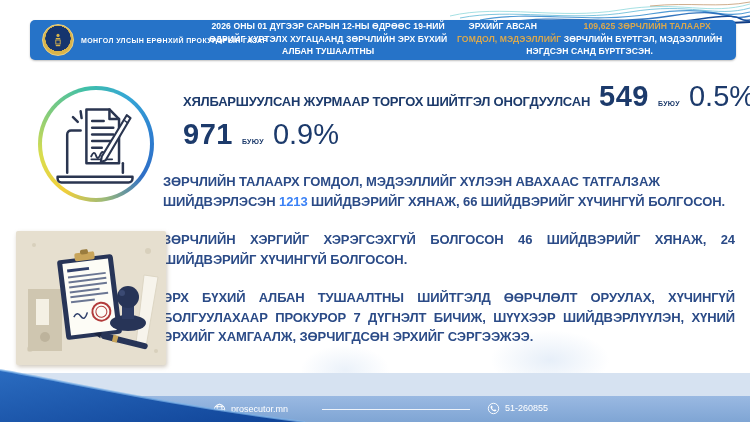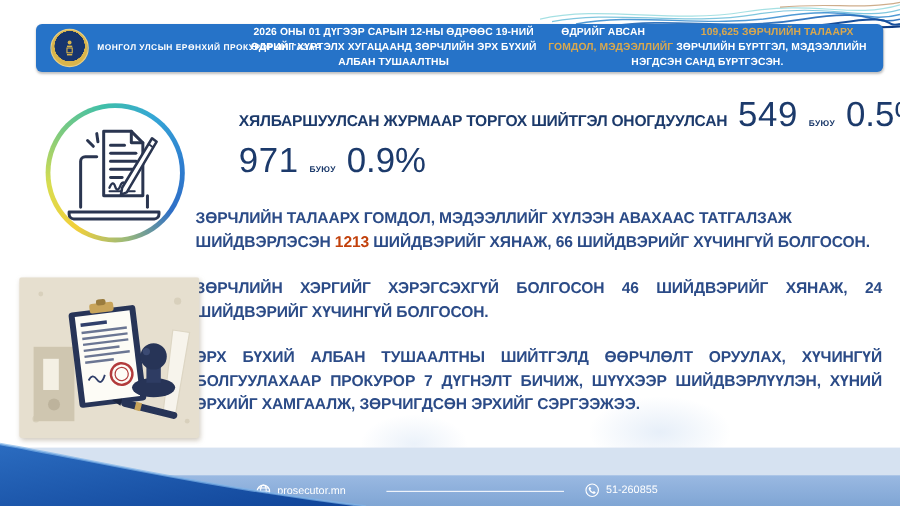--- a/index.html
+++ b/index.html
@@ -24,32 +24,32 @@
 
   
   .circle-illu{position:absolute;left:38px;top:86px;width:116px;height:116px;border-radius:50%;
                background:conic-gradient(from 215deg,#F2CF3A,#D8DD4F,#7FCB7E,#3FBFA9,#35A6D6,#2E7FD0,#2F6FC6,#9ab97a,#F2CF3A);
                display:flex;align-items:center;justify-content:center;}
   .circle-illu .inner{width:108px;height:108px;border-radius:50%;background:#ffffff;
                       display:flex;align-items:center;justify-content:center;}
 
   
   .stats{position:absolute;left:183px;top:80px;width:540px;color:#1C3A6B;}
-  .stat-row{display:flex;align-items:baseline;gap:9px;margin-bottom:5px;white-space:nowrap;margin-left:16px;}
+  .stat-row{display:flex;align-items:baseline;gap:9px;margin-bottom:5px;white-space:nowrap;}
   .stat-label{font-size:13px;font-weight:bold;letter-spacing:-.2px;}
-  .stat-value{font-size:29px;font-weight:400;letter-spacing:.5px;}
+  .stat-value{font-size:29px;font-weight:700;letter-spacing:.5px;}
   .stat-conj{font-size:7px;font-weight:bold;letter-spacing:.3px;}
   .stat-pct{font-size:29px;font-weight:300;}
 
   
   .paragraphs{position:absolute;left:163px;top:172px;width:572px;color:#2B4B87;
               font-size:13px;font-weight:bold;line-height:19.5px;letter-spacing:-.1px;}
   .paragraphs p{margin:0 0 19px 0;}
   .paragraphs p.just{text-align:justify;}
-  .num-maroon{color:#c2410c;}
+  .num-maroon{color:#3b82f6;}
 
   
   .stamp-illu{position:absolute;left:16px;top:231px;width:150px;height:134px;
               filter:drop-shadow(1px 2px 2px rgba(120,100,70,.35));}
 
   
   .blob{position:absolute;border-radius:50%;pointer-events:none;}
   .blob.b1{left:490px;top:330px;width:120px;height:60px;background:radial-gradient(ellipse,rgba(120,165,220,.18),transparent 70%);}
   .blob.b2{left:300px;top:345px;width:90px;height:50px;background:radial-gradient(ellipse,rgba(120,165,220,.15),transparent 70%);}
 
@@ -87,21 +87,21 @@
           <circle cx="3" cy="2.4" r="1.6" fill="#d9b44a"></circle>
           <rect x="0.8" y="5" width="4.4" height="1.2" fill="#d9b44a"></rect>
           <rect x="0.8" y="7" width="4.4" height="4" fill="none" stroke="#d9b44a" stroke-width="0.9"></rect>
           <rect x="0.8" y="12" width="4.4" height="1.2" fill="#d9b44a"></rect>
         </svg>
       </div>
       <span class="org-name">МОНГОЛ УЛСЫН ЕРӨНХИЙ ПРОКУРОРЫН ГАЗАР</span>
     </div>
     <div class="header-text">
       <span>2026 ОНЫ 01 ДҮГЭЭР САРЫН 12-НЫ ӨДРӨӨС 19-НИЙ ӨДРИЙГ ХҮРТЭЛХ ХУГАЦААНД ЗӨРЧЛИЙН ЭРХ БҮХИЙ АЛБАН ТУШААЛТНЫ</span>
-      <span><span>ӨДРИЙГ АВСАН </span><span class="gold">109,625 ЗӨРЧЛИЙН ТАЛААРХ ГОМДОЛ, МЭДЭЭЛЛИЙГ</span><span> ЗӨРЧЛИЙН БҮРТГЭЛ, МЭДЭЭЛЛИЙН НЭГДСЭН САНД БҮРТГЭСЭН.</span></span>
+      <span><span>ЭРХИЙГ АВСАН </span><span class="gold">109,625 ЗӨРЧЛИЙН ТАЛААРХ ГОМДОЛ, МЭДЭЭЛЛИЙГ</span><span> ЗӨРЧЛИЙН БҮРТГЭЛ, МЭДЭЭЛЛИЙН НЭГДСЭН САНД БҮРТГЭСЭН.</span></span>
     </div>
   </div>
 
   <div class="circle-illu">
     <div class="inner">
       <svg width="96" height="96" viewBox="0 0 100 100">
         <g fill="none" stroke="#2A3550" stroke-width="2.6" stroke-linecap="round" stroke-linejoin="round">
 
           <path d="M20,80 V40 a4,4 0 0 1 4,-4 h10"></path>
           <path d="M78,70 V80"></path>

